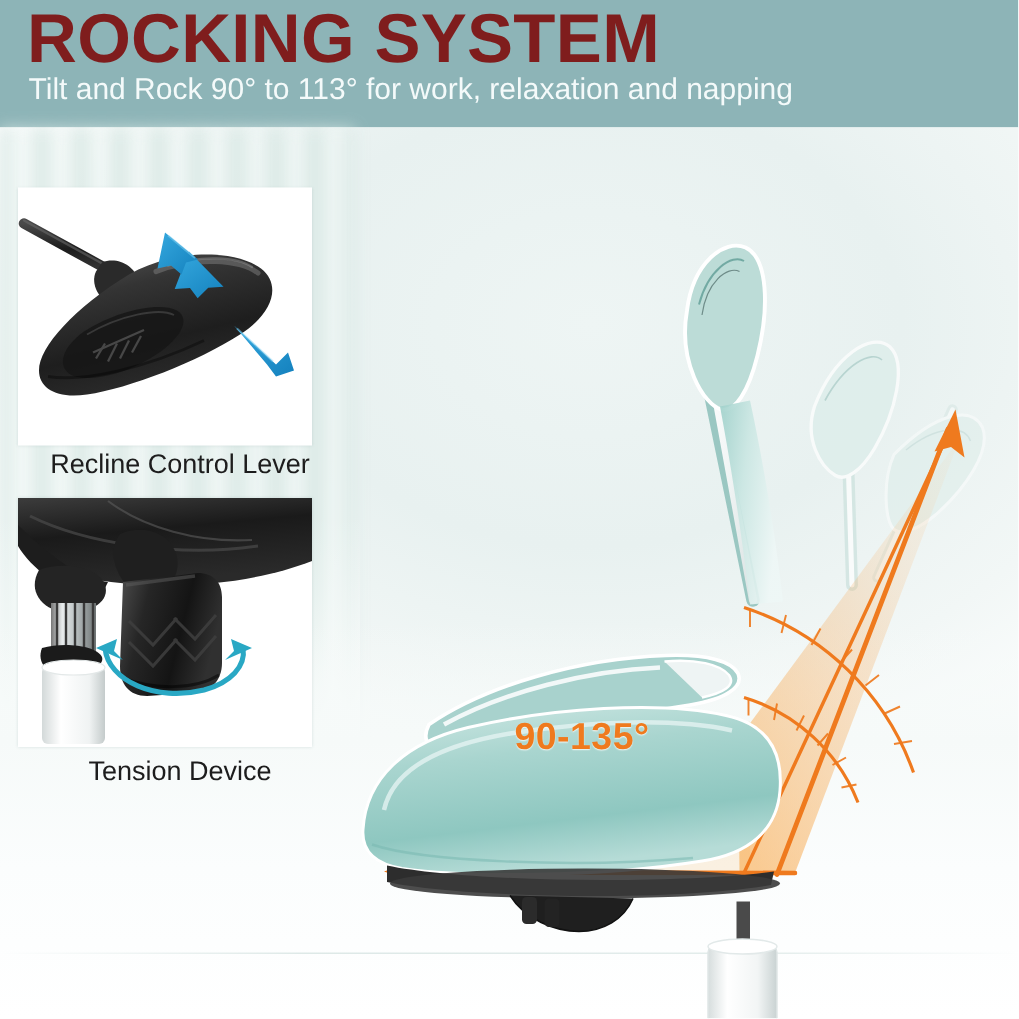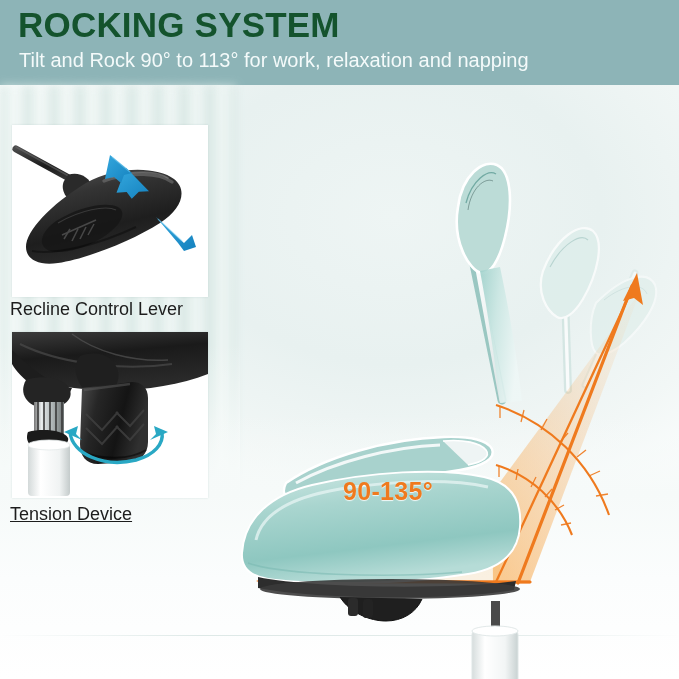--- a/index.html
+++ b/index.html
@@ -17,22 +17,22 @@
   }
 
   
   #header{
     position:absolute;left:0;top:0;width:679px;height:85px;
     background:#8db4b7;
     overflow:hidden;
   }
   #header-title{
     position:absolute;left:18px;top:5px;
-    font-size:35px;line-height:40px;
-    font-weight:bold;color:#14532d;
+    font-size:46px;line-height:40px;
+    font-weight:bold;color:#7f1d1d;
     letter-spacing:0.2px;
     font-family:"Liberation Sans", sans-serif;
     white-space:nowrap;
   }
   #header-sub{
     position:absolute;left:19px;top:47px;
     font-size:20px;line-height:26px;
     font-weight:normal;color:#f4fafa;
     white-space:nowrap;
   }
@@ -72,26 +72,27 @@
   
   .card{
     position:absolute;
     background:#ffffff;
     box-shadow:0 0 2px rgba(120,150,150,0.25);
   }
   #card-lever{left:12px;top:125px;width:196px;height:172px;}
   #card-tension{left:12px;top:332px;width:196px;height:166px;}
   .card-caption{
     position:absolute;left:0;width:220px;
+    text-align:center;
     font-size:18px;color:#1d1d1d;
     font-family:"Liberation Sans", sans-serif;
     white-space:nowrap;
   }
   #caption-lever{top:299px;left:10px;}
-  #caption-tension{top:504px;left:10px;text-decoration:underline;}
+  #caption-tension{top:504px;left:10px;}
 
   .card-art{position:absolute;left:0;top:0;width:100%;height:100%;overflow:hidden;}
 
   
   #chair-stage{
     position:absolute;left:200px;top:0px;width:479px;height:594px;
   }
 
   
   #angle-label{

